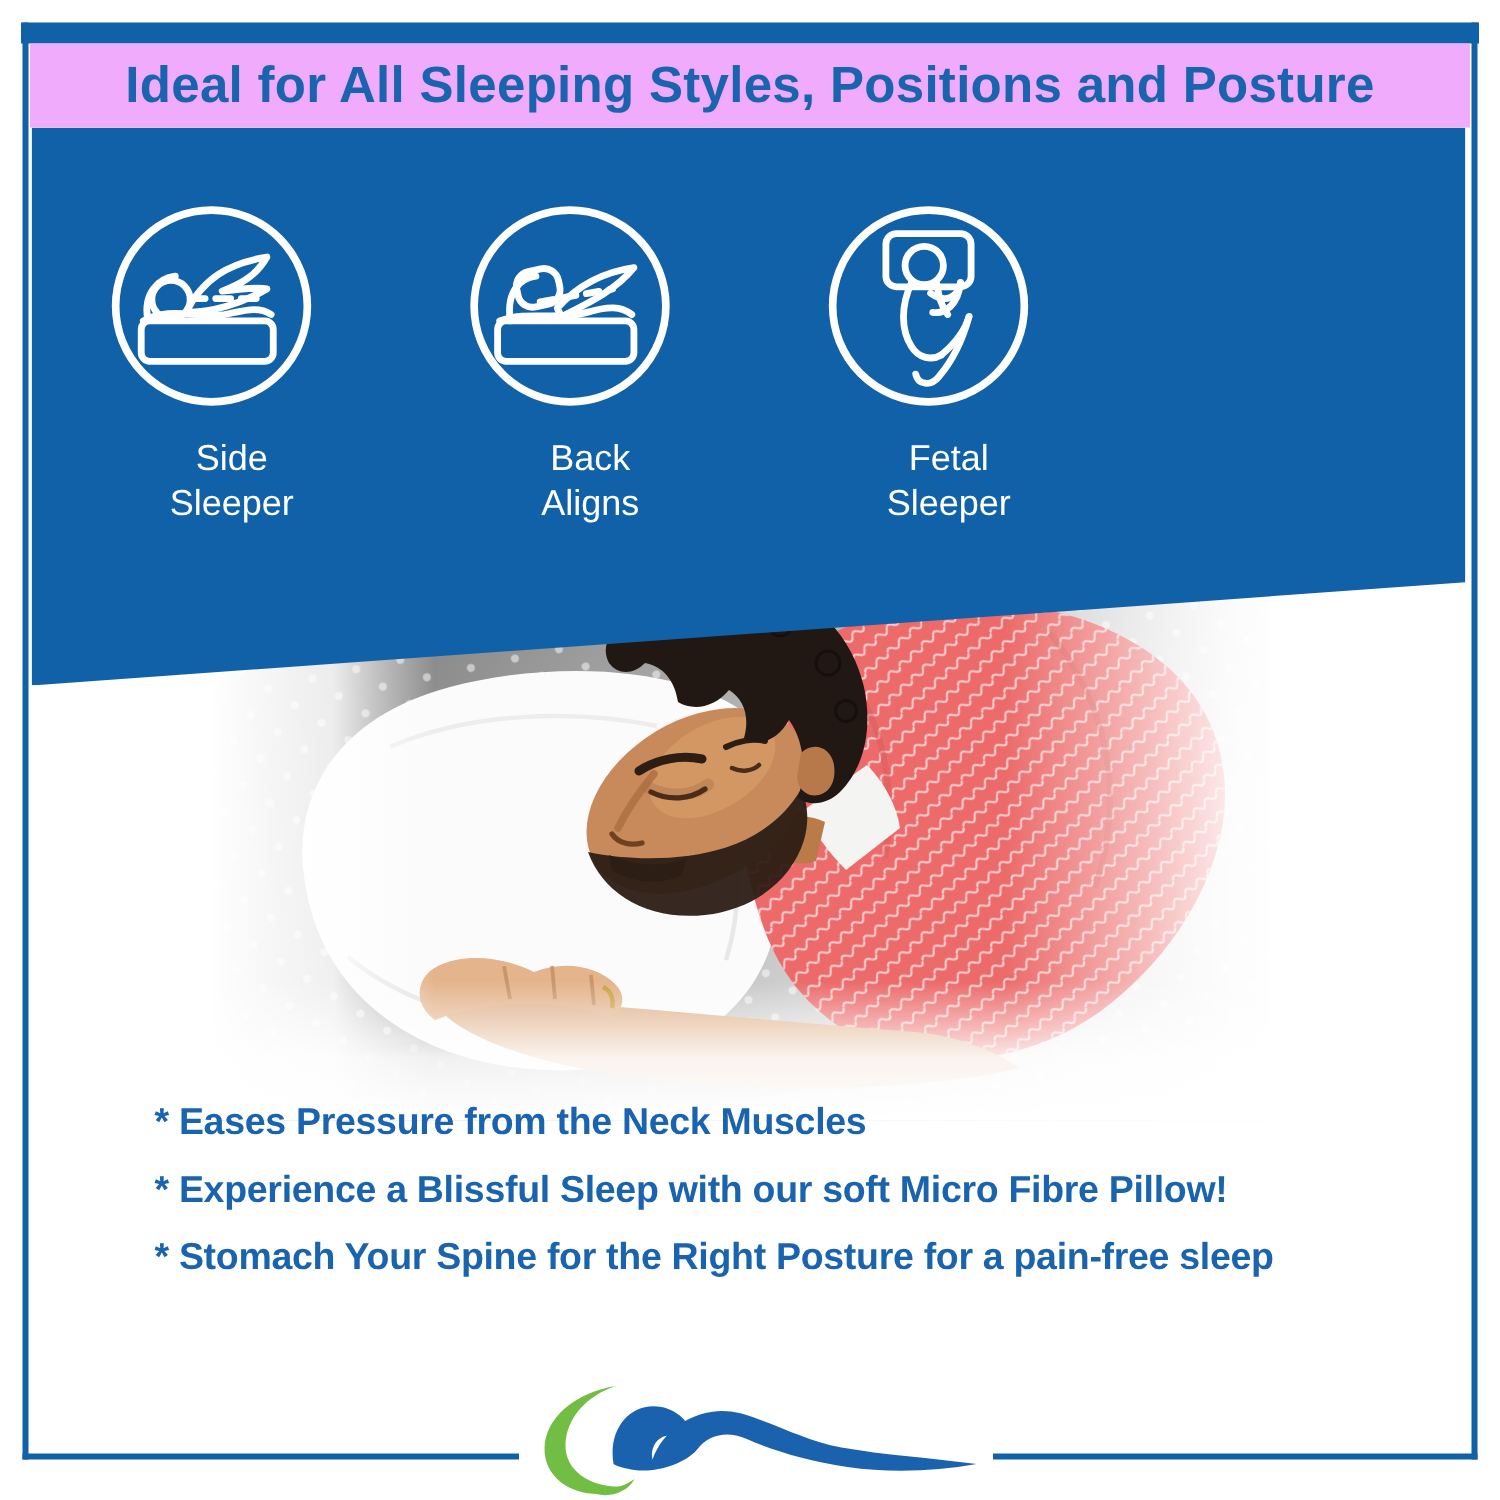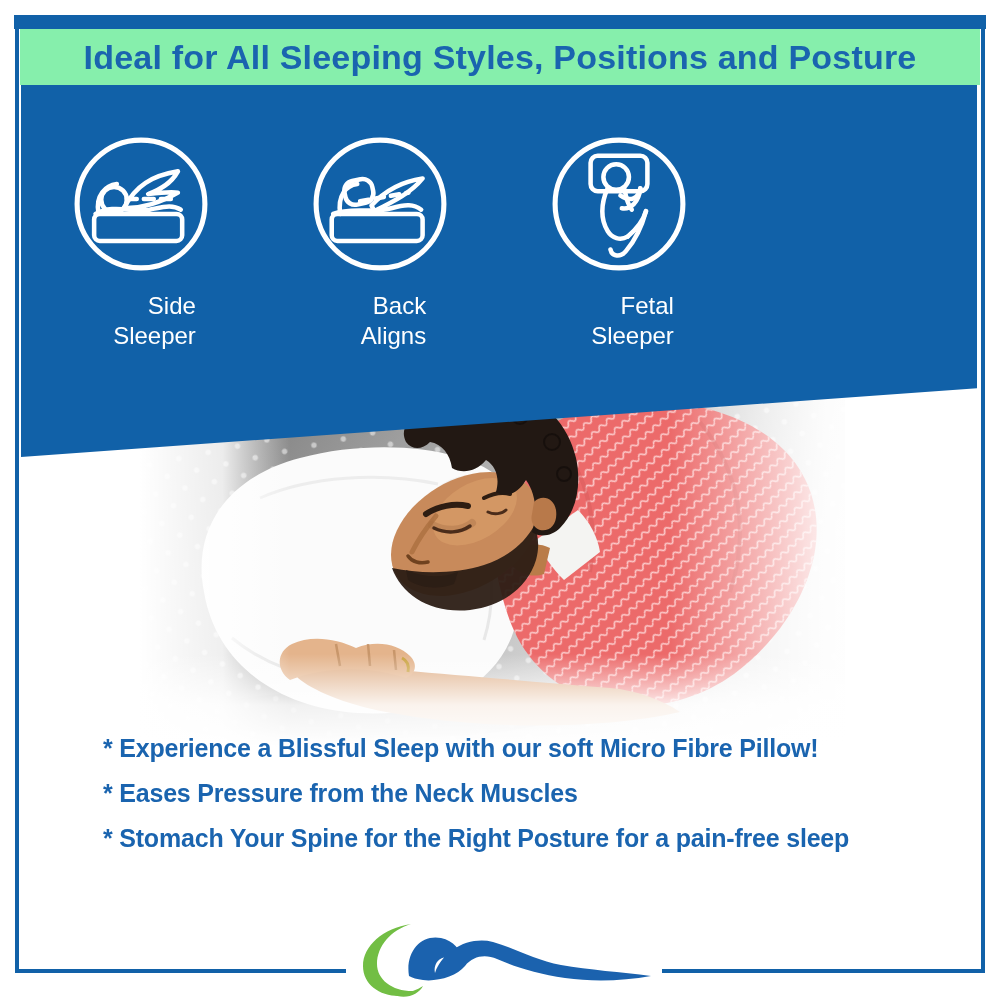--- a/index.html
+++ b/index.html
@@ -14,32 +14,32 @@
   .page{position:relative;width:1000px;height:1000px;background:#fff;overflow:hidden;}
 
   
   .frame-top-bar{position:absolute;left:14px;right:14px;top:15px;height:14px;background:var(--brand-blue);}
   .frame-left{position:absolute;left:15px;top:15px;width:4px;height:958px;background:var(--brand-blue);}
   .frame-right{position:absolute;right:15px;top:15px;width:4px;height:958px;background:var(--brand-blue);}
   .frame-bottom-left{position:absolute;left:15px;top:969px;width:331px;height:4px;background:var(--brand-blue);}
   .frame-bottom-right{position:absolute;left:662px;top:969px;width:323px;height:4px;background:var(--brand-blue);}
 
   
-  .title-band{position:absolute;left:20px;right:20px;top:29px;height:56px;display:flex;align-items:center;justify-content:center;background:#86efac;}
+  .title-band{position:absolute;left:20px;right:20px;top:29px;height:56px;display:flex;align-items:center;justify-content:center;background:#f0abfc;}
   .title-band h1{font-size:34px;font-weight:600;color:var(--text-blue);letter-spacing:.2px;white-space:nowrap;}
 
   
   .banner{position:absolute;left:21px;right:23px;top:85px;height:372px;background:var(--brand-blue);
           clip-path:polygon(0 0,100% 0,100% 81.5%,0 100%);z-index:2;}
   .styles-row{display:grid;grid-template-columns:repeat(4,1fr);padding-top:48px;}
   .style-item{display:flex;flex-direction:column;align-items:center;}
   .style-icon{width:142px;height:142px;display:block;}
   .style-icon path,.style-icon rect,.style-icon circle,.style-icon line{stroke:#fff;fill:none;stroke-width:3.2;stroke-linecap:round;stroke-linejoin:round;}
   .style-icon .ring{stroke-width:3.6;}
-  .style-label{margin-top:16px;color:#fff;font-size:24px;line-height:30px;text-align:right;white-space:pre-line;font-weight:500;margin-left:28px;}
+  .style-label{margin-top:16px;color:#fff;font-size:24px;line-height:30px;text-align:center;white-space:pre-line;font-weight:500;margin-left:28px;}
 
   
   .photo{position:absolute;left:140px;top:382px;width:815px;height:365px;z-index:1;}
 
   
   .benefits{position:absolute;left:103px;top:733px;z-index:3;}
   .benefit{font-size:25px;font-weight:700;color:var(--text-blue);letter-spacing:-.2px;line-height:31px;margin-bottom:14px;white-space:nowrap;}
 
   
   .logo{position:absolute;left:345px;top:918px;width:320px;height:80px;z-index:3;}
@@ -201,22 +201,22 @@
       <path d="M196,262 L200,284 M228,262 L230,284 M254,268 L256,288" stroke="#c08e62" stroke-width="2.5" opacity="0.8" fill="none"></path>
       <path d="M262,276 q8,4 6,14" stroke="#c9a23f" stroke-width="3" fill="none"></path>
     </g>
 
     <rect x="0" y="0" width="150" height="365" fill="url(#fadeL)"></rect>
     <rect x="530" y="0" width="285" height="365" fill="url(#fadeR)"></rect>
     <rect x="0" y="272" width="815" height="93" fill="url(#fadeB)"></rect>
   </svg>
 
   <div class="benefits">
+    <div class="benefit">* Eases Pressure from the Neck Muscles</div>
     <div class="benefit">* Experience a Blissful Sleep with our soft Micro Fibre Pillow!</div>
-    <div class="benefit">* Eases Pressure from the Neck Muscles</div>
     <div class="benefit">* Stomach Your Spine for the Right Posture for a pain-free sleep</div>
   </div>
 
   <svg class="logo" viewBox="0 0 320 80" aria-hidden="true">
     <g>
       <path class="logo-green" d="M66,6 C38,10 18,28 18,48 C18,66 34,78 54,78 C60,78 66,76 70,73 C48,74 32,62 32,46 C32,28 46,12 66,6 Z"></path>
       <path class="logo-green" d="M36,64 C46,76 64,78 78,68 C72,80 48,86 36,64 Z"></path>
     </g>
     <path class="logo-blue" d="M64,58 C60,34 76,16 96,20 C110,23 118,34 116,46 C110,38 98,36 92,44 C90,47 89,51 90,55 C98,32 124,18 148,24 C170,30 190,42 216,47 C244,52 276,54 306,58 C278,63 248,64 220,60 C192,56 168,48 152,41 C140,36 128,38 120,48 C112,58 92,64 78,62 C72,61 67,60 64,58 Z"></path>
   </svg>

